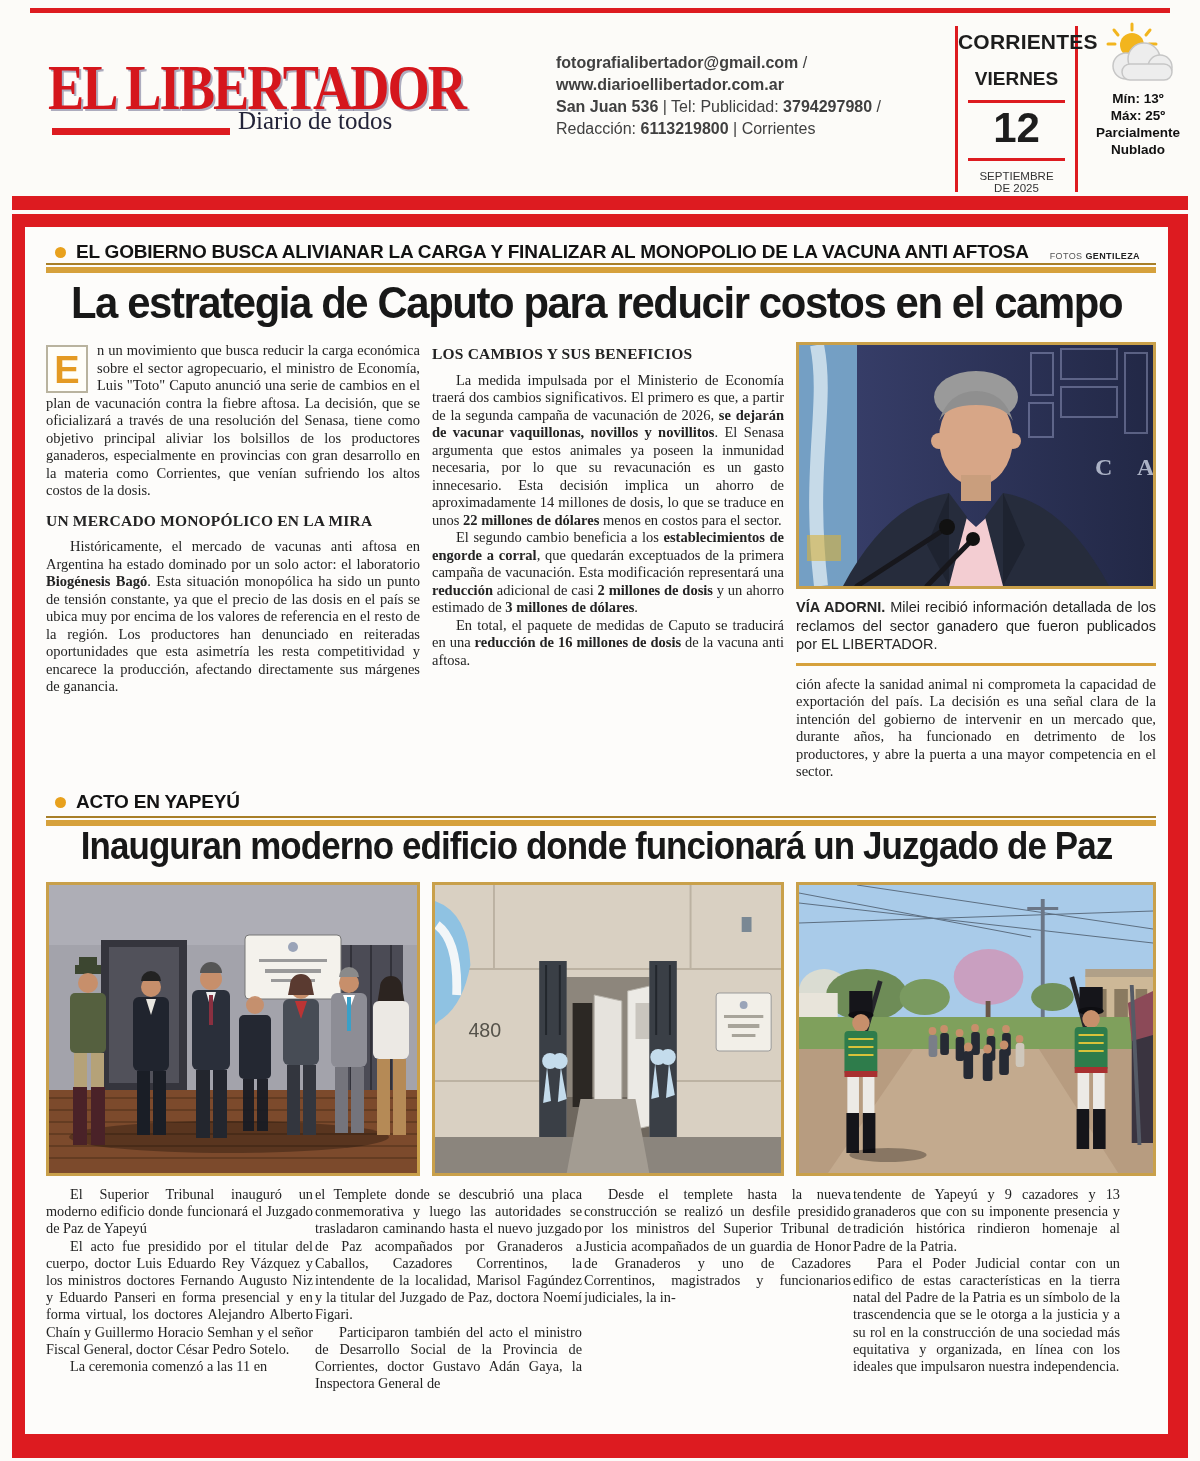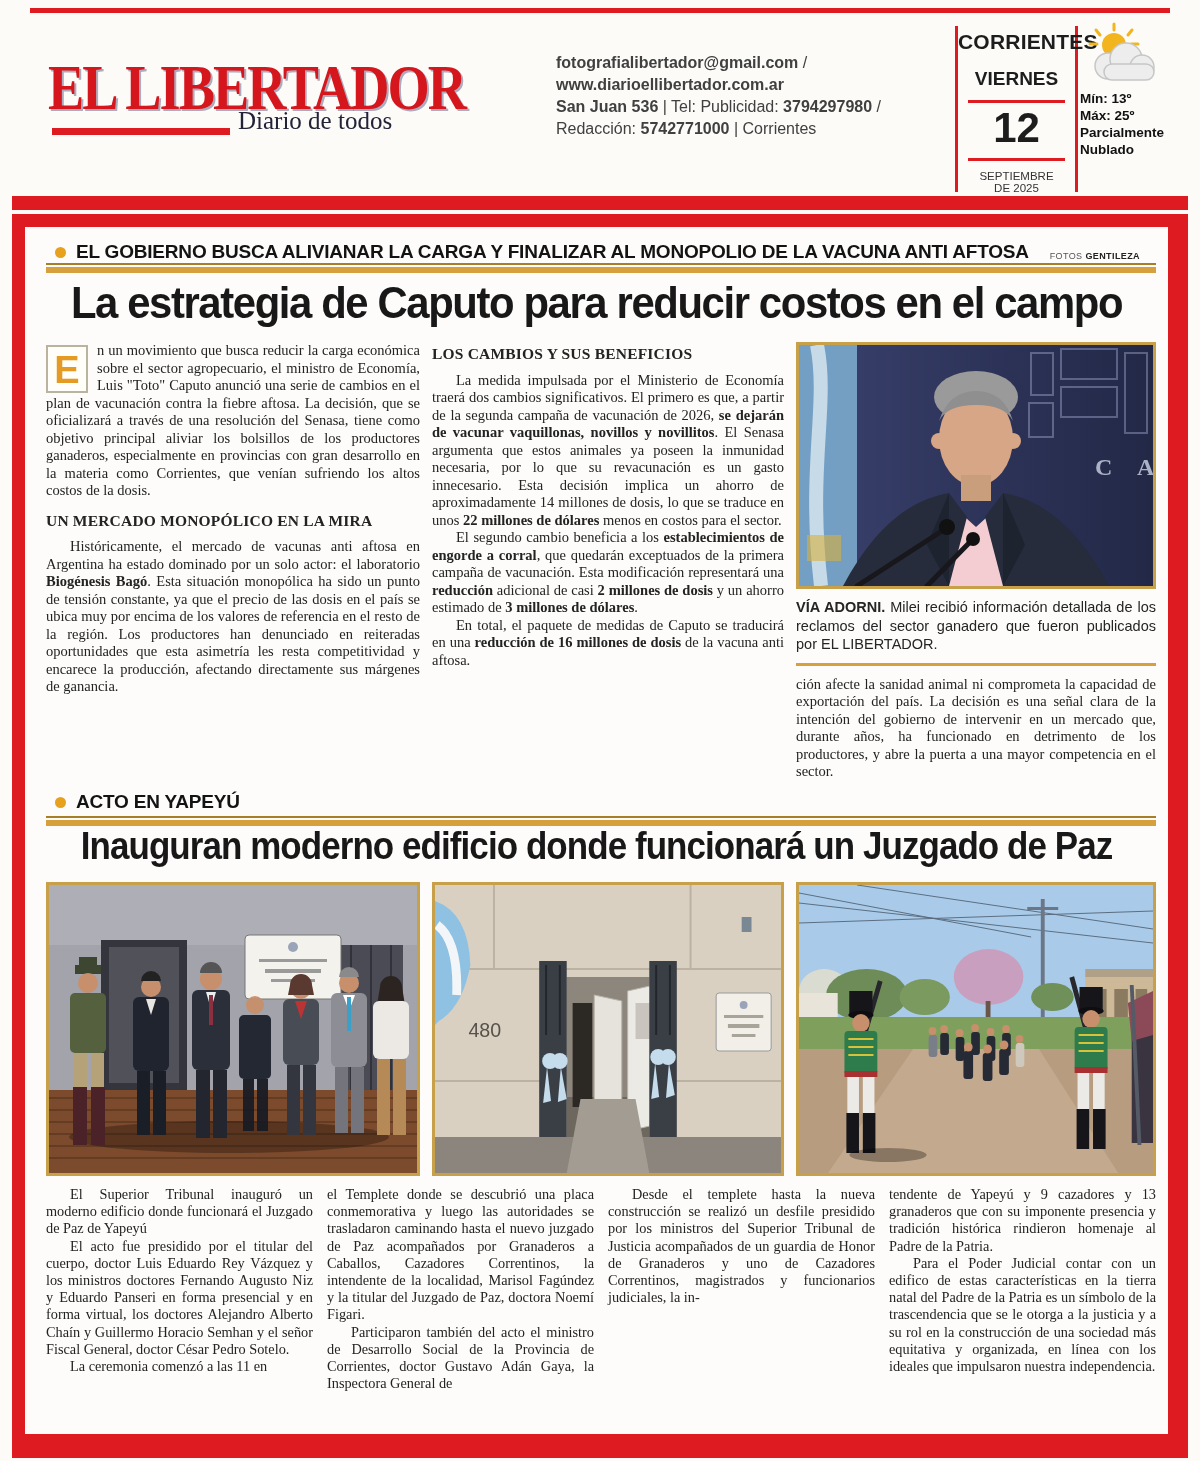--- a/index.html
+++ b/index.html
@@ -19,21 +19,21 @@
 .contact b{font-weight:bold}
 .vline{width:3px;top:26px;height:166px;background:var(--red)}
 .v1{left:955px}.v2{left:1075px}
 .datebox{left:958px;top:22px;width:117px;text-align:center;color:#1d1d1d}
 .db-city{font-weight:bold;font-size:21px;letter-spacing:.2px;margin-top:8px}
 .db-weekday{font-weight:bold;font-size:19px;margin-top:14px}
 .db-rule{height:3px;background:var(--red);margin:10px 10px 0}
 .db-day{font-weight:bold;font-size:42px;line-height:40px;margin-top:5px}
 .db-month{font-size:11.5px;color:#333;margin-top:9px}
 .db-year{font-size:11.5px;color:#333}
-.weather{left:1080px;top:22px;width:116px;text-align:left}
+.weather{left:1080px;top:22px;width:116px;text-align:center}
 .w-line{font-weight:bold;font-size:13.5px;line-height:17px;color:#111}
 .red-band{left:12px;top:196px;width:1176px;height:14px;background:var(--red)}
 
 
 .frame{left:12px;top:214px;width:1176px;height:1244px;border:solid var(--red);border-width:13px 20px 24px 13px;background:#fdfcfa}
 .inner{position:relative;width:100%;height:100%;overflow:hidden}
 
 .bullet{position:absolute;width:11px;height:11px;border-radius:50%;background:#e8a11d}
 .kicker{position:absolute;font-weight:bold;font-size:19px;letter-spacing:-.2px;color:#131313;white-space:nowrap}
 .credit{position:absolute;right:28px;top:24px;font-size:9px;color:#555;letter-spacing:.4px}
@@ -56,42 +56,42 @@
 .dropcap{float:left;width:42px;height:48px;border:2px solid #b9b39f;background:#fffef9;color:#e49a23;font-family:"Liberation Sans",sans-serif;font-weight:bold;font-size:38px;line-height:46px;text-align:center;margin:3px 9px 0 0}
 .photo{border:3px solid #c9a04a;display:block}
 .caption{font-family:"Liberation Sans",sans-serif;font-size:14.5px;line-height:18.5px;text-align:justify;color:#252525;margin-top:9px}
 .caption b{font-weight:bold}
 .cap-rule{height:3px;background:var(--gold);margin:9px 0 10px}
 
 .photos{position:absolute;left:21px;top:655px;width:1110px;height:294px;display:flex;gap:12px}
 .ph{height:294px}
 .p1{width:374px}.p2{width:352px}.p3{width:360px}
 
-.cols4{position:absolute;left:21px;top:959px;width:1110px;height:247px;display:flex;gap:14px;overflow:hidden}
+.cols4{position:absolute;left:21px;top:959px;width:1110px;height:247px;display:flex;gap:2px;overflow:hidden}
 .c4{width:267px}
 .cols4 .serif{font-size:14.3px;line-height:17.2px}
 b{font-weight:bold}
 </style>
 </head>
 <body>
 
 <div class="page abs" style="inset:0">
 
   <div class="abs top-rule"></div>
 
   <header>
     <div class="abs brand-title">EL LIBERTADOR</div>
     <div class="abs brand-underline"></div>
     <div class="abs brand-tagline">Diario de todos</div>
 
     <div class="abs contact">
       <div><b>fotografialibertador@gmail.com</b><span> /</span></div>
       <div><b>www.diarioellibertador.com.ar</b></div>
       <div><b>San Juan 536</b><span> | Tel: Publicidad: </span><b>3794297980</b><span> /</span></div>
-      <div><span>Redacción: </span><b>5742771000</b><span> | Corrientes</span></div>
+      <div><span>Redacción: </span><b>6113219800</b><span> | Corrientes</span></div>
     </div>
 
     <div class="abs vline v1"></div>
     <div class="abs vline v2"></div>
 
     <div class="abs datebox">
       <div class="db-city">CORRIENTES</div>
       <div class="db-weekday">VIERNES</div>
       <div class="db-rule"></div>
       <div class="db-day">12</div>

